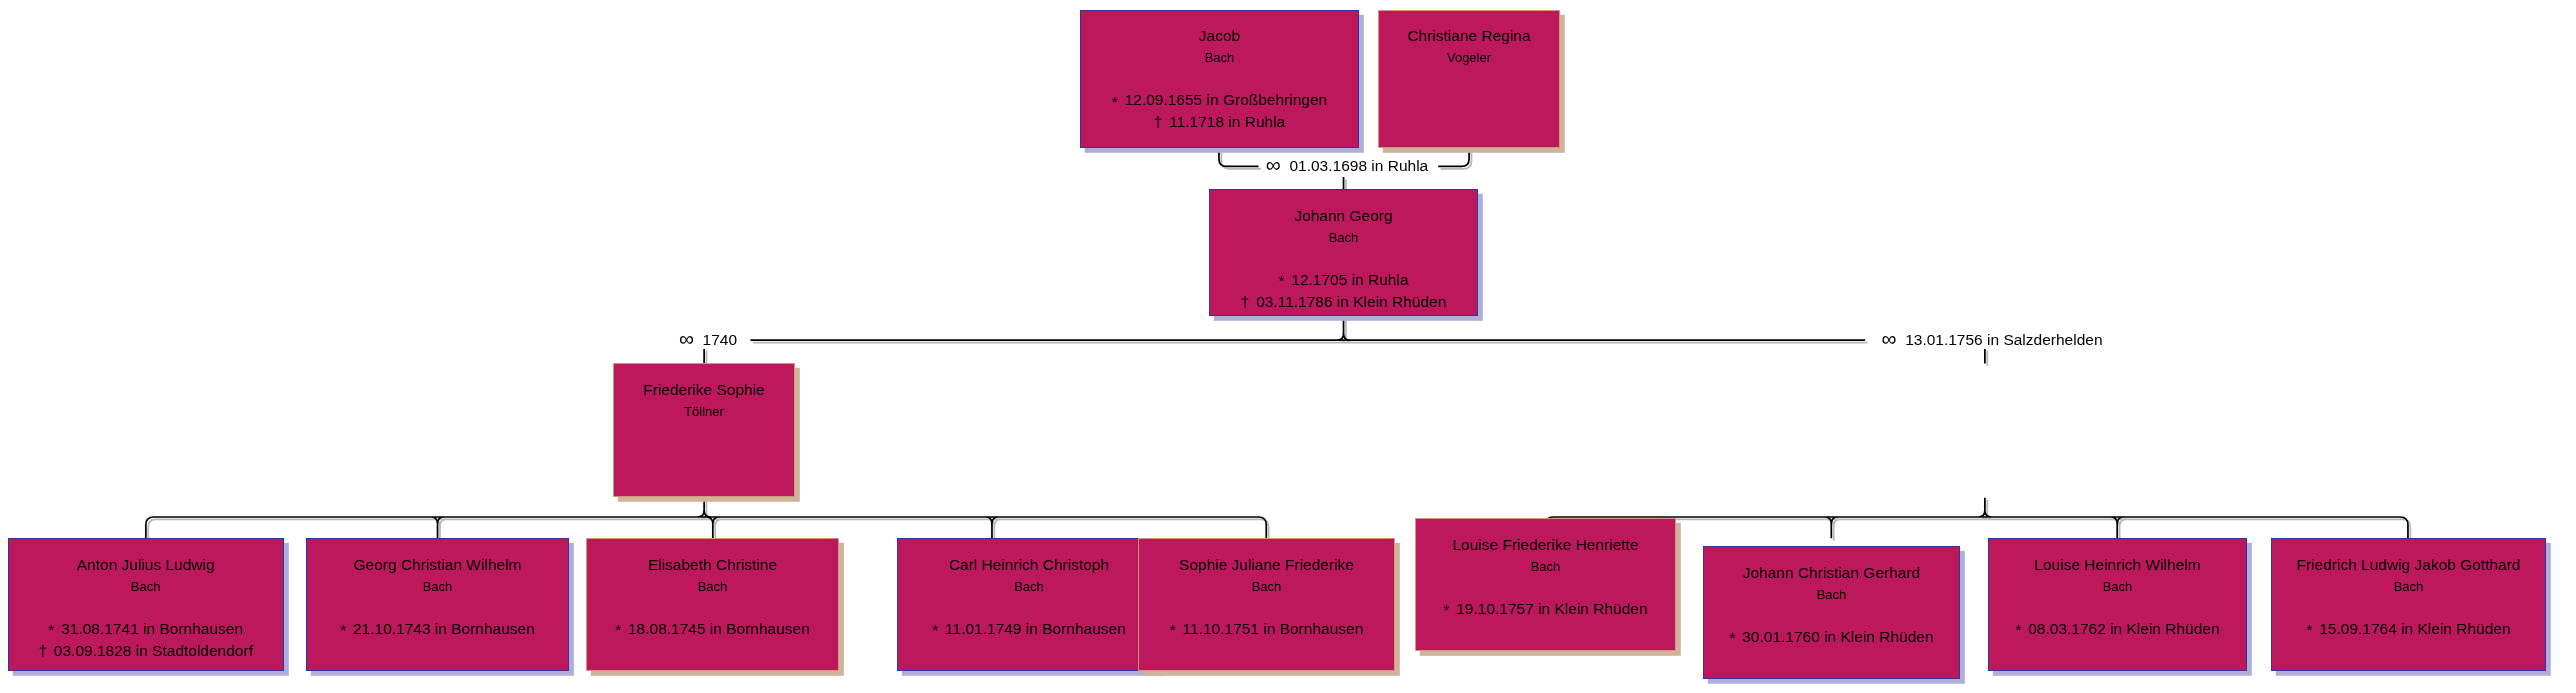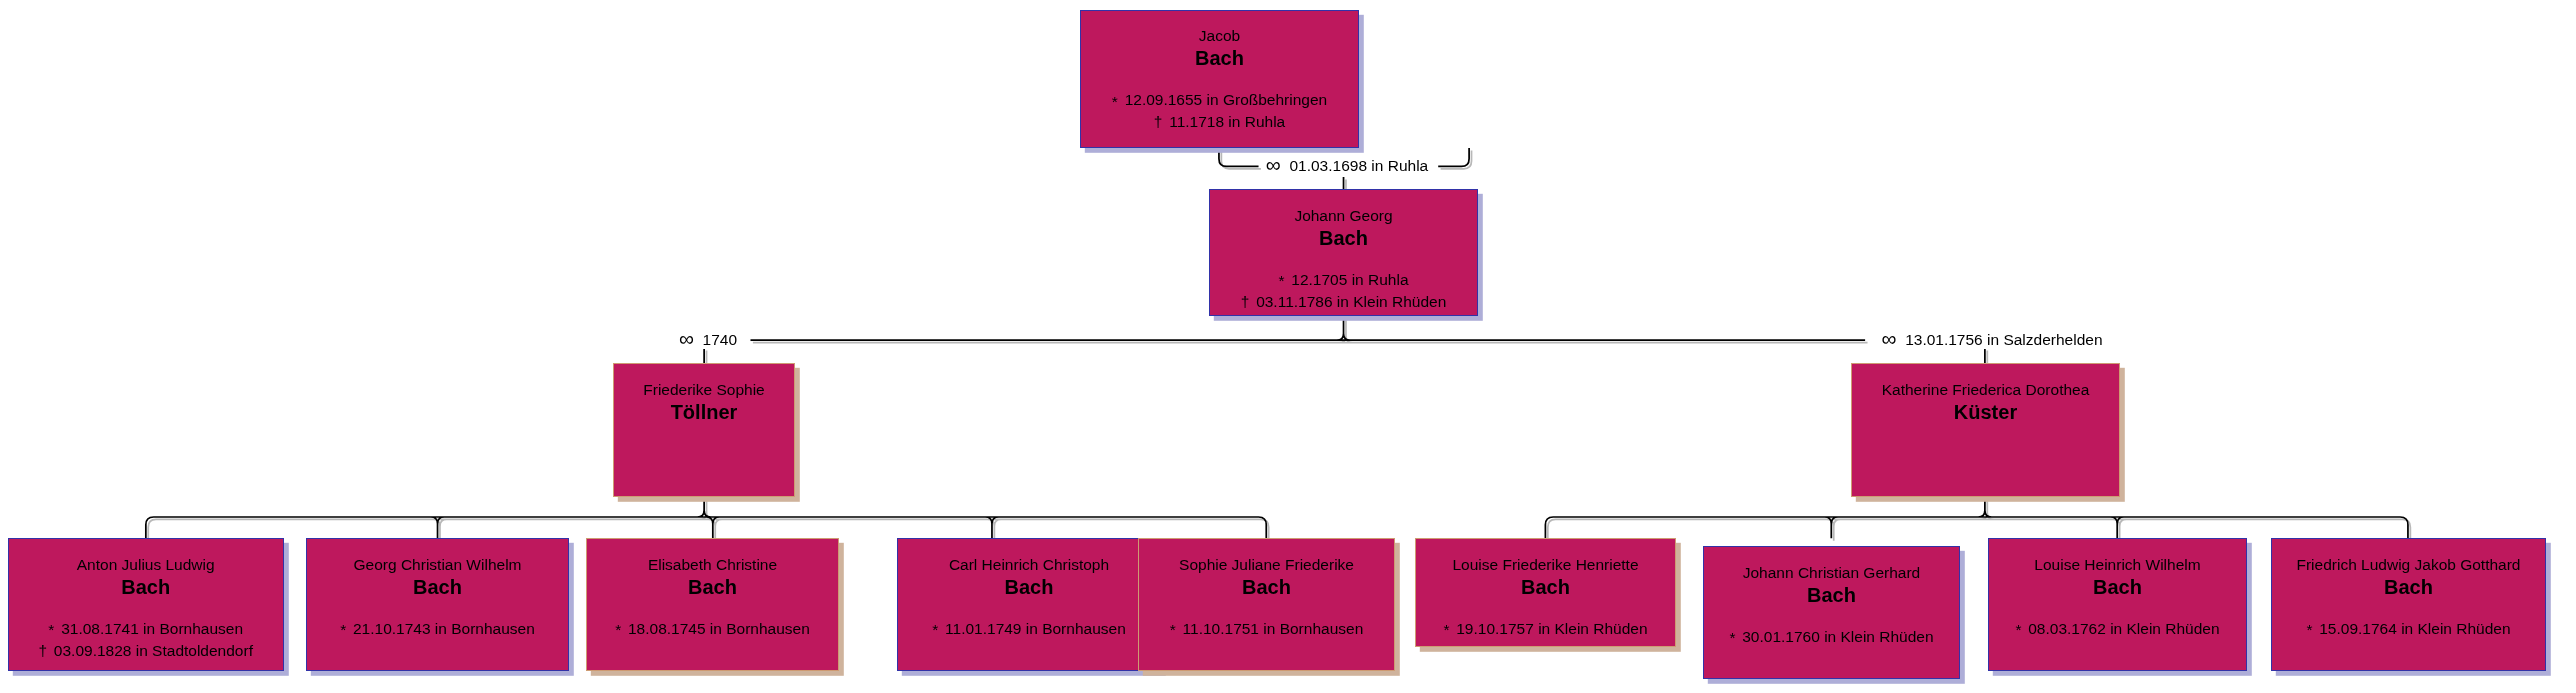--- a/index.html
+++ b/index.html
@@ -13,21 +13,21 @@
   svg.connectors path.lnsh { stroke:var(--line-shadow,#b8b8b8); }
 
   .pbox {
     position:absolute; box-sizing:border-box; background:#be185d;
     border:1.9px solid #000; text-align:center; padding-top:14.5px;
   }
   .pbox.male   { border-color:var(--male-border,#3232A8);  box-shadow:4.8px 4.8px 0 0 var(--male-shadow,#aeaed8); }
   .pbox.female { border-color:var(--female-border,#CE9B72); box-shadow:4.8px 4.8px 0 0 var(--female-shadow,#cfb39c); }
 
   .given   { font-size:15.5px; line-height:22px; white-space:nowrap; }
-  .surname { font-size:20px; line-height:22px; font-weight:bold; white-space:nowrap; }
+  .surname { font-size:13px; line-height:22px; font-weight:normal; white-space:nowrap; }
   .dates   { margin-top:20px; }
   .drow    { font-size:15.5px; line-height:22px; white-space:nowrap; }
   .sym     { display:inline-block; margin-right:6.8px; }
   .sym-birth { position:relative; top:1.9px; }
 
   .mlabel {
     position:absolute; transform:translate(-50%,-50%);
     display:flex; align-items:center; white-space:nowrap;
     font-size:15.5px; background:#fff; padding:0 4.8px; z-index:3;
   }
@@ -45,20 +45,24 @@
 
   <div class="pbox male" style="left:1080px; top:9.7px; width:279px; height:138px;">
     <div class="given">Jacob</div>
     <div class="surname">Bach</div>
     <div class="dates">
       <div class="drow"><span class="sym sym-birth">*</span><span class="val">12.09.1655 in Großbehringen</span></div>
       <div class="drow"><span class="sym sym-death">†</span><span class="val">11.1718 in Ruhla</span></div>
     </div>
   </div>
 
+  <div class="pbox female" style="left:1378px; top:9.7px; width:182px; height:138px;">
+    <div class="given">Christiane Regina</div>
+    <div class="surname">Vogeler</div>
+  </div>
 
   <div class="mlabel" style="left:1347px; top:166px;">
     <span class="inf">∞</span>
     <span>01.03.1698 in Ruhla</span>
   </div>
 
   <div class="pbox male" style="left:1209px; top:189px; width:269px; height:127px;">
     <div class="given">Johann Georg</div>
     <div class="surname">Bach</div>
     <div class="dates">
@@ -75,24 +79,20 @@
   <div class="mlabel" style="left:1992px; top:340px;">
     <span class="inf">∞</span>
     <span>13.01.1756 in Salzderhelden</span>
   </div>
 
   <div class="pbox female" style="left:613px; top:363px; width:182px; height:134px;">
     <div class="given">Friederike Sophie</div>
     <div class="surname">Töllner</div>
   </div>
 
-  <div class="pbox female" style="left:1851px; top:363px; width:269px; height:134px;">
-    <div class="given">Katherine Friederica Dorothea</div>
-    <div class="surname">Küster</div>
-  </div>
 
   <div class="pbox male" style="left:7.7px; top:538px; width:276px; height:133px;">
     <div class="given">Anton Julius Ludwig</div>
     <div class="surname">Bach</div>
     <div class="dates">
       <div class="drow"><span class="sym sym-birth">*</span><span class="val">31.08.1741 in Bornhausen</span></div>
       <div class="drow"><span class="sym sym-death">†</span><span class="val">03.09.1828 in Stadtoldendorf</span></div>
     </div>
   </div>
 
@@ -125,21 +125,21 @@
 
   <div class="pbox female" style="left:1138px; top:538px; width:257px; height:133px;">
     <div class="given">Sophie Juliane Friederike</div>
     <div class="surname">Bach</div>
     <div class="dates">
       <div class="drow"><span class="sym sym-birth">*</span><span class="val">11.10.1751 in Bornhausen</span></div>
 
     </div>
   </div>
 
-  <div class="pbox female" style="left:1415px; top:538px; width:261px; height:109px;">
+  <div class="pbox female" style="left:1415px; top:518px; width:261px; height:133px;">
     <div class="given">Louise Friederike Henriette</div>
     <div class="surname">Bach</div>
     <div class="dates">
       <div class="drow"><span class="sym sym-birth">*</span><span class="val">19.10.1757 in Klein Rhüden</span></div>
 
     </div>
   </div>
 
   <div class="pbox male" style="left:1703px; top:546px; width:257px; height:133px;">
     <div class="given">Johann Christian Gerhard</div>

